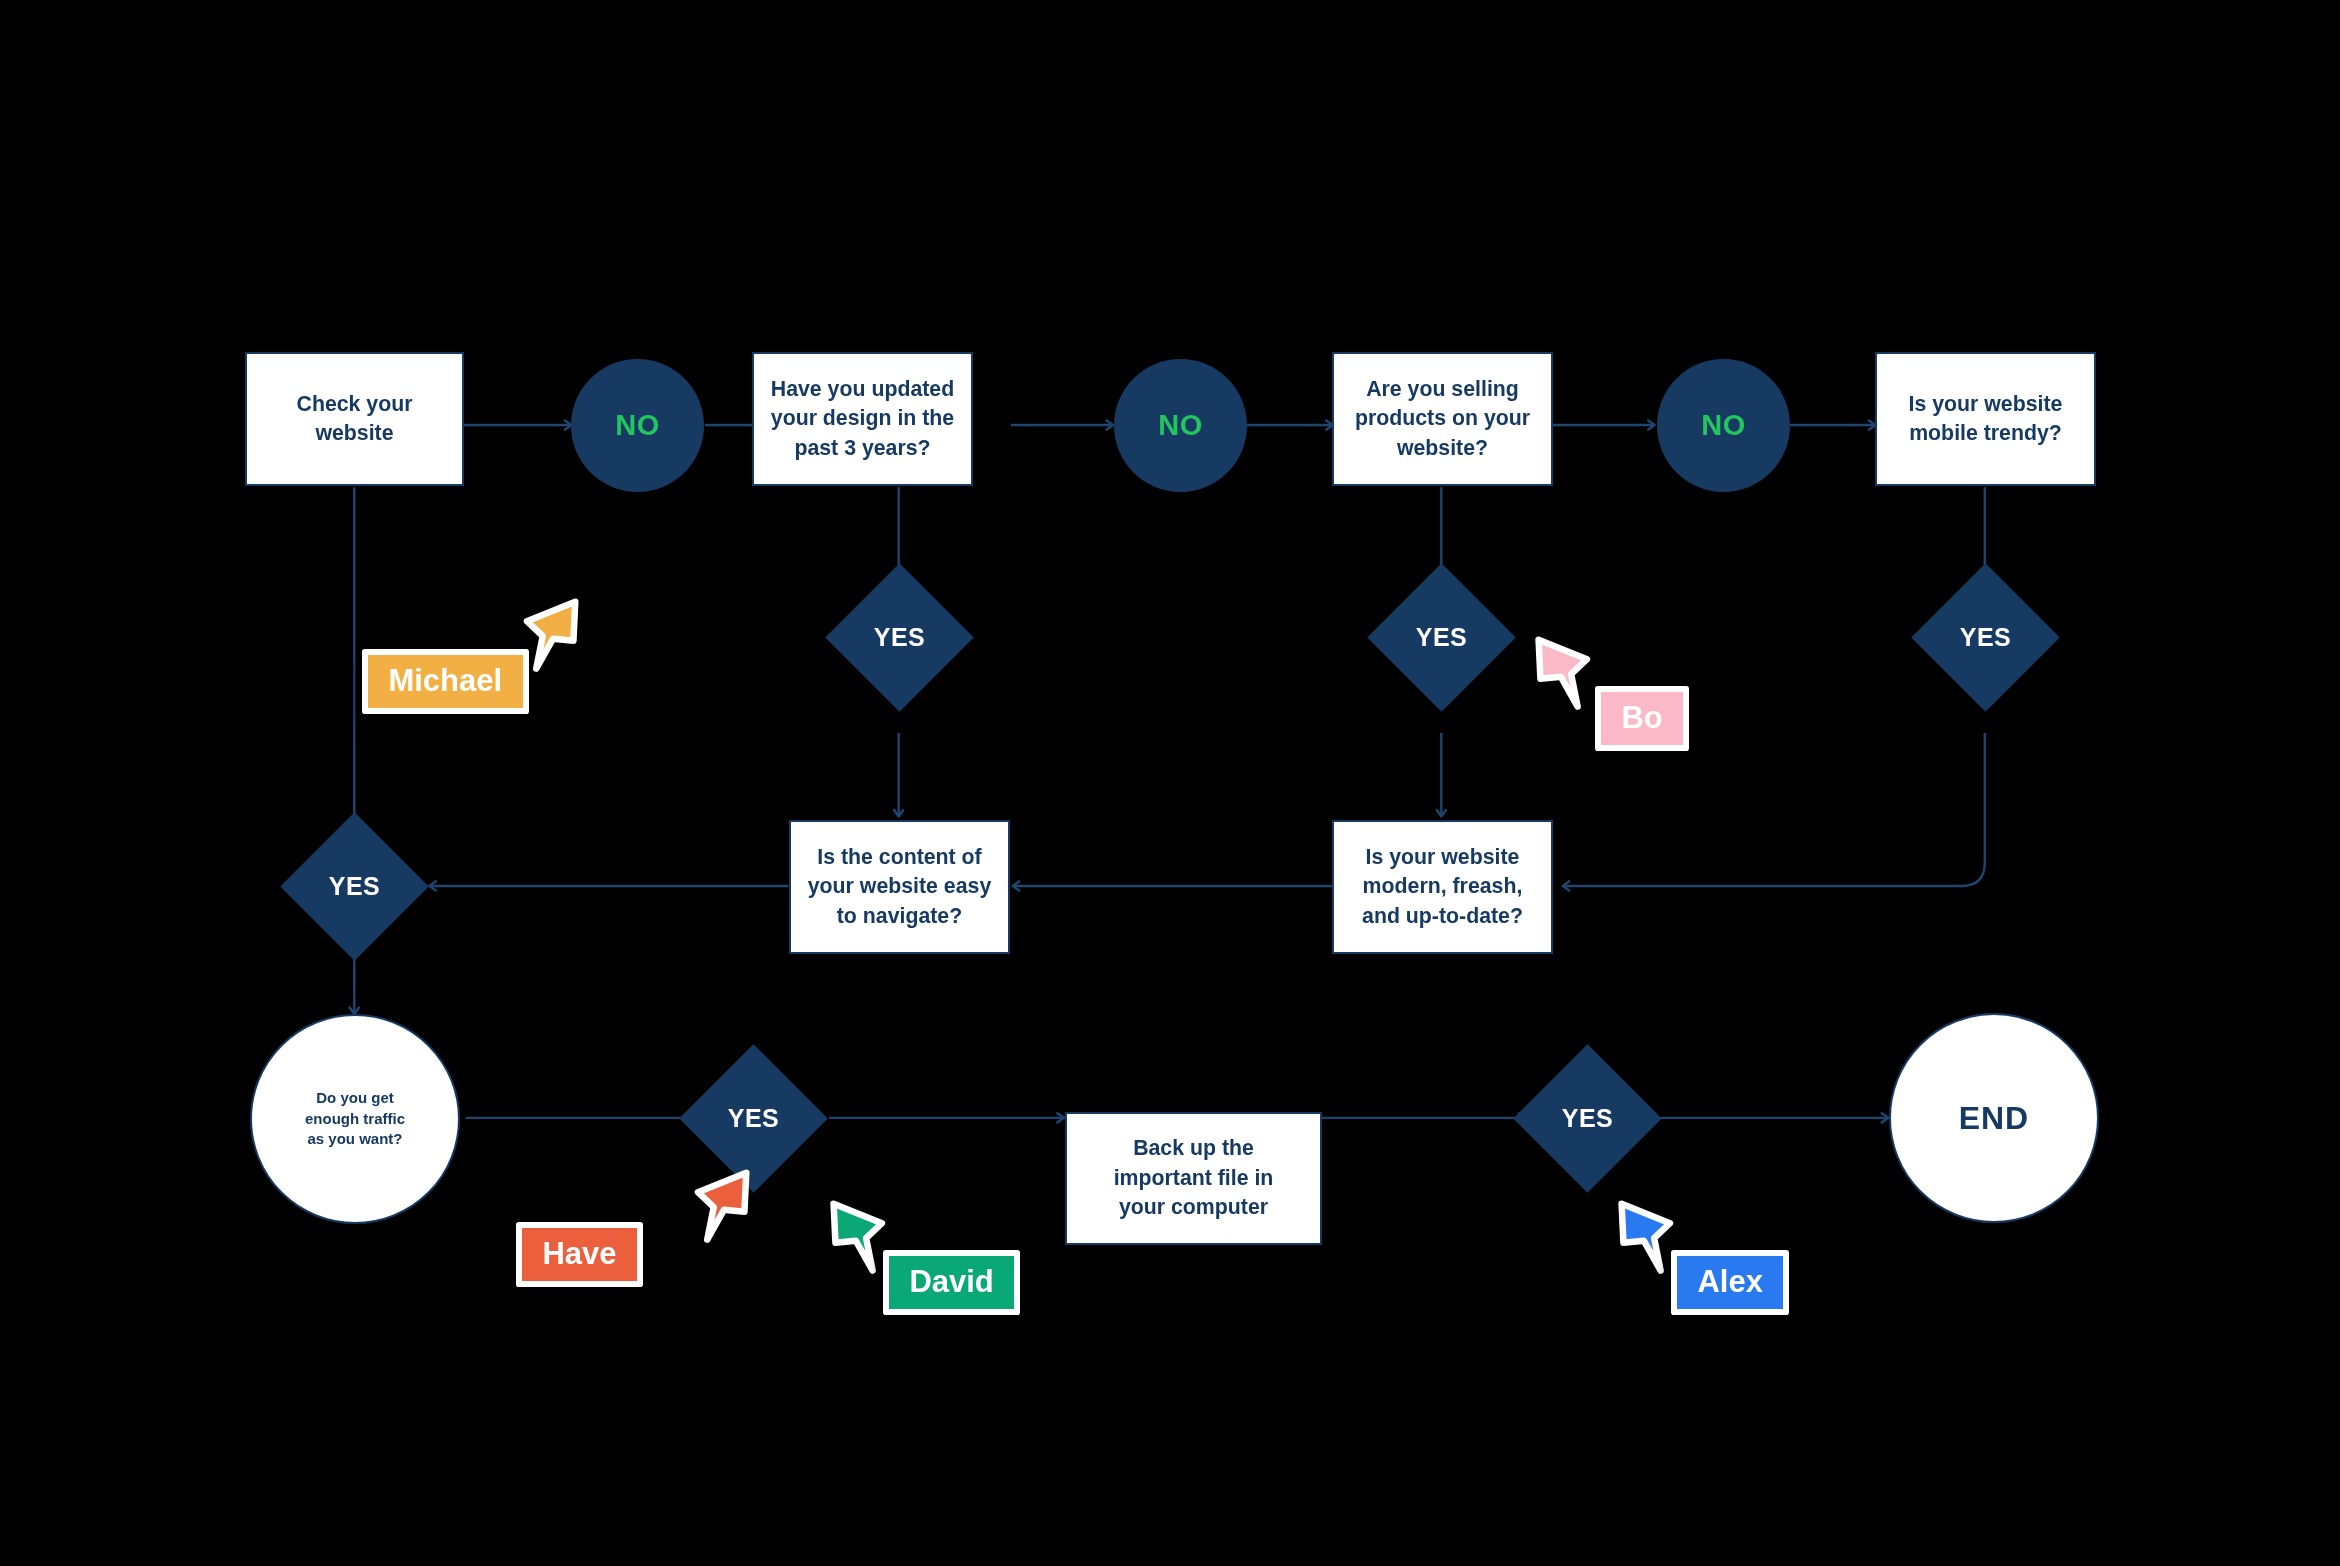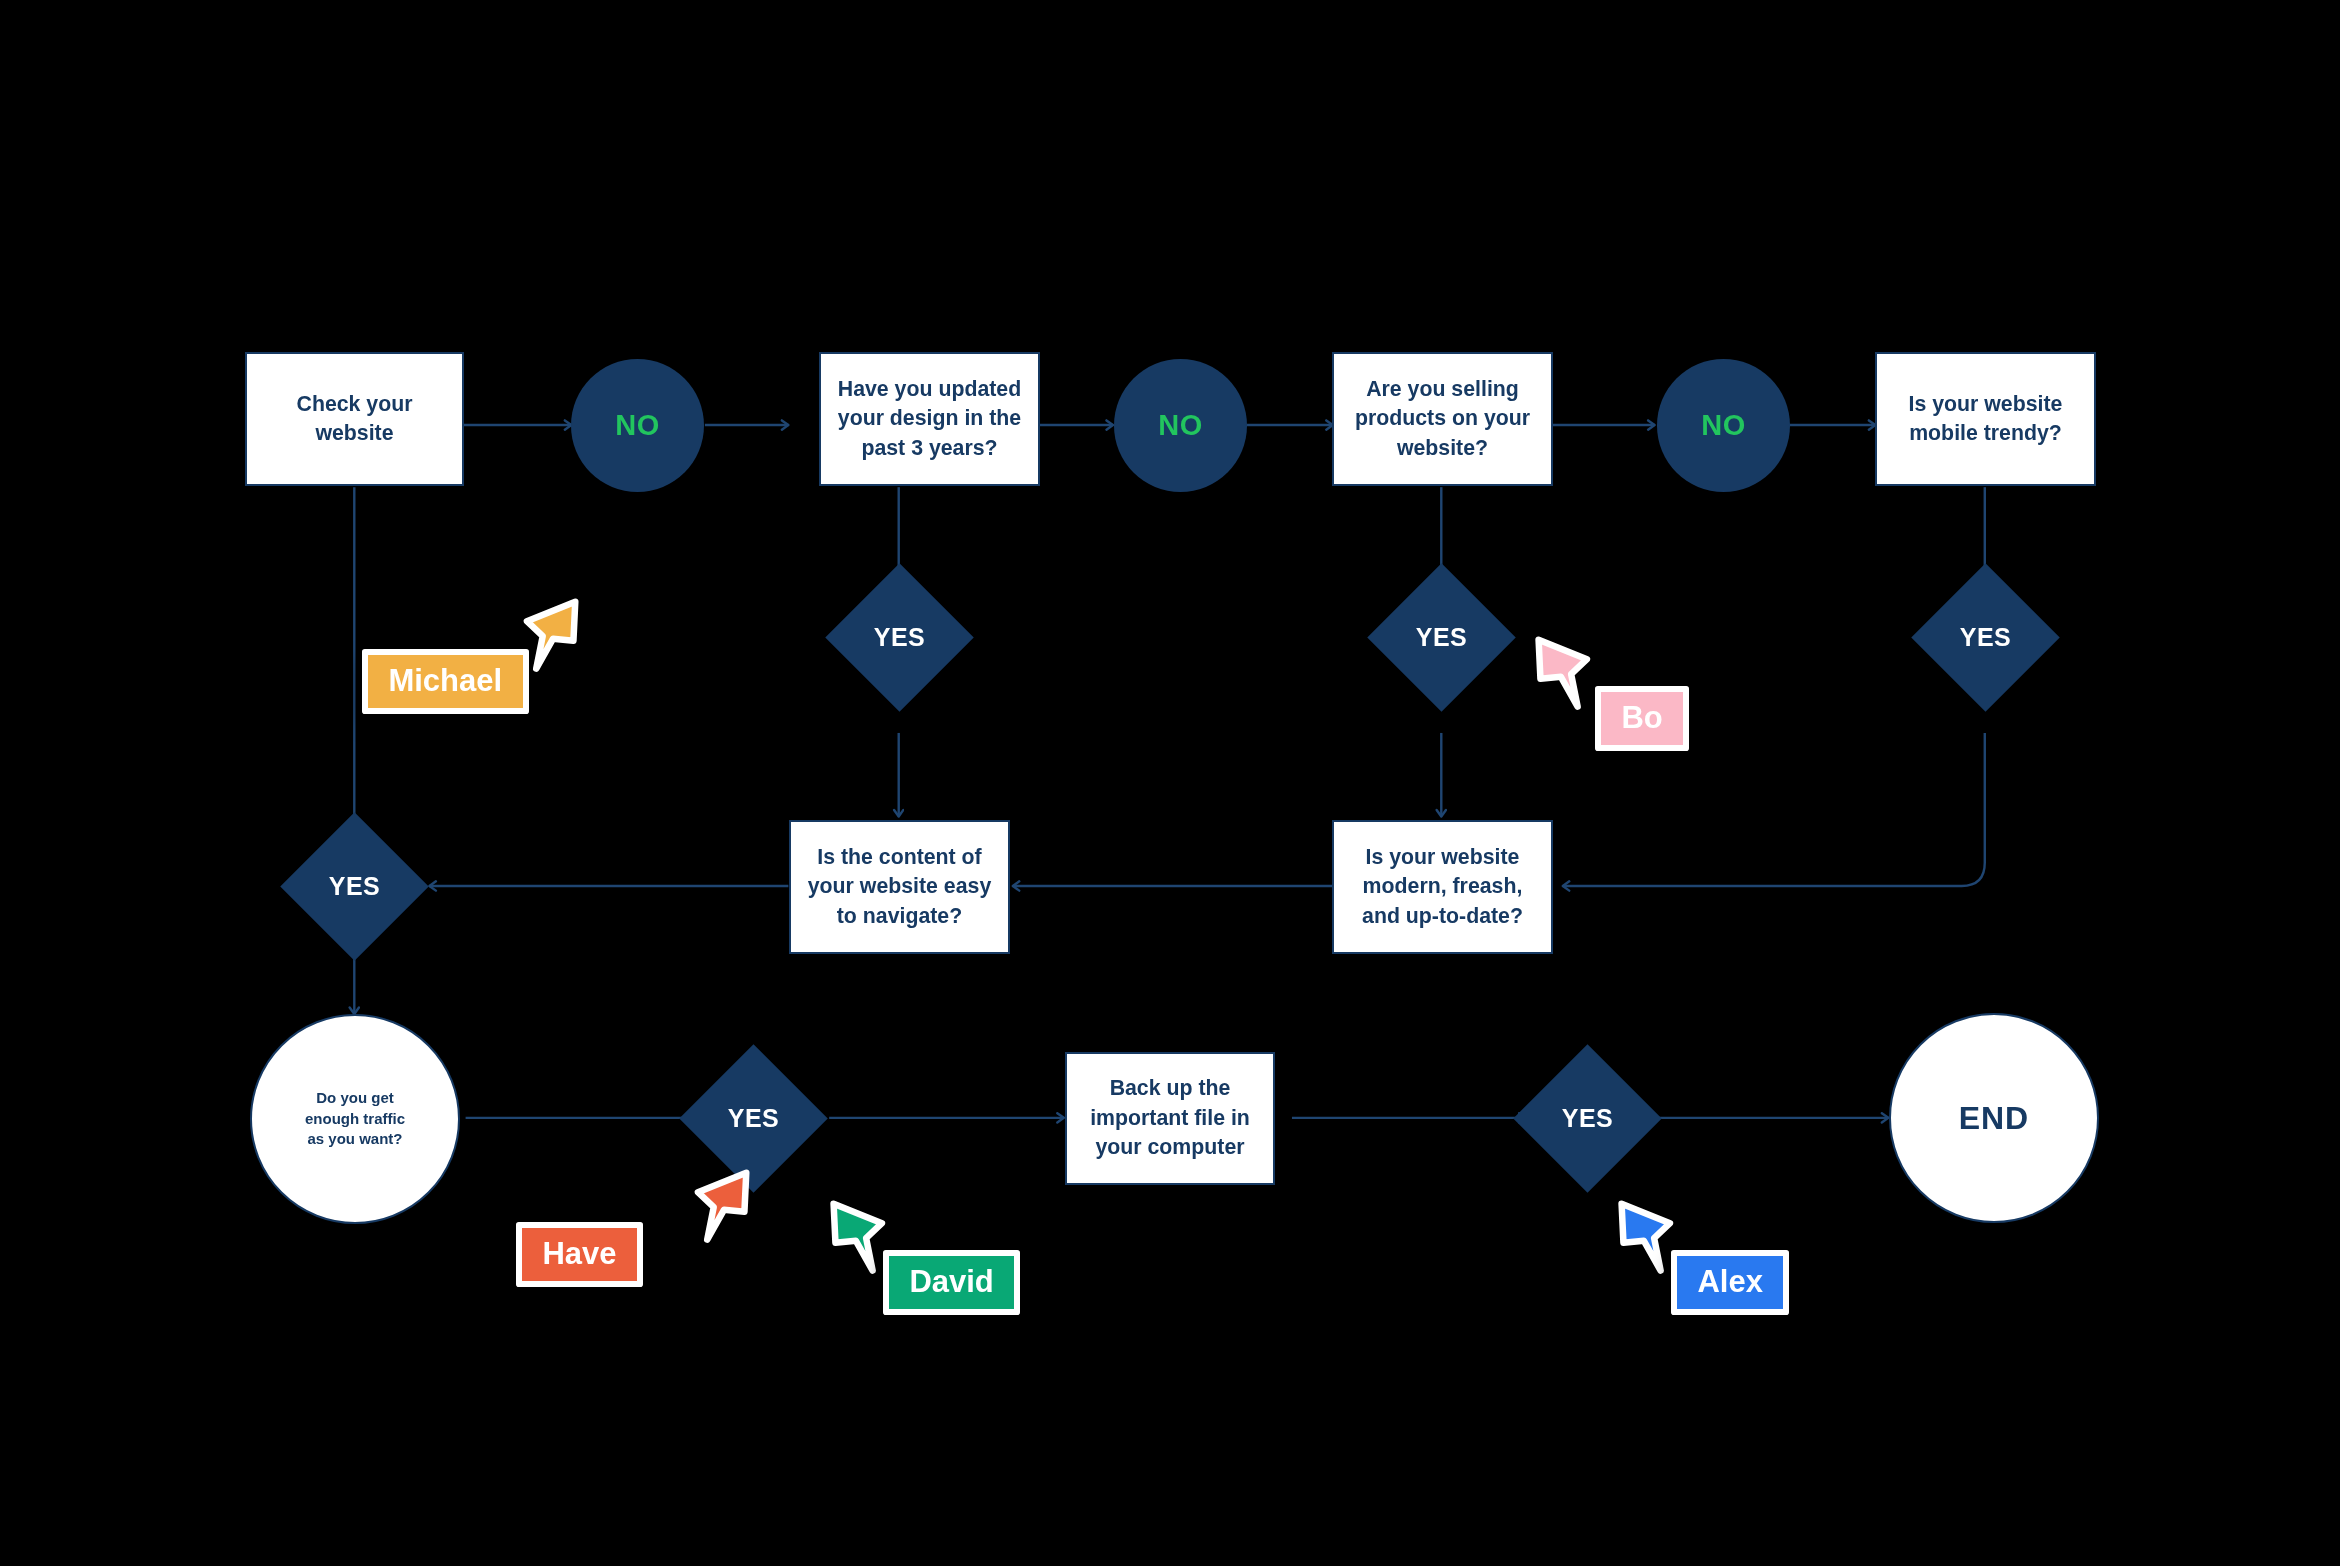--- a/index.html
+++ b/index.html
@@ -168,21 +168,21 @@
 
   <div class="node proc" style="left:245px; top:352px; width:219px; height:134px;">
     <span style="white-space:pre-line;">Check your
 website</span>
   </div>
 
   <div class="node circ-no" style="left:571px; top:359px; width:133px; height:133px;">
     <span>NO</span>
   </div>
 
-  <div class="node proc" style="left:819px; top:352px; width:221px; height:134px;">
+  <div class="node proc" style="left:752px; top:352px; width:221px; height:134px;">
     <span style="white-space:pre-line;">Have you updated
 your design in the
 past 3 years?</span>
   </div>
 
   <div class="node circ-no" style="left:1114px; top:359px; width:133px; height:133px;">
     <span>NO</span>
   </div>
 
   <div class="node proc" style="left:1332px; top:352px; width:221px; height:134px;">
@@ -236,21 +236,21 @@
     <span style="white-space:pre-line;">Do you get
 enough traffic
 as you want?</span>
   </div>
 
   <div class="diamond-wrap" style="left:701px; top:1066px; width:105px; height:105px;">
     <div class="diamond-shape"></div>
     <div class="diamond-label">YES</div>
   </div>
 
-  <div class="node proc" style="left:1065px; top:1052px; width:210px; height:133px;">
+  <div class="node proc" style="left:1065px; top:1112px; width:257px; height:133px;">
     <span style="white-space:pre-line;">Back up the
 important file in
 your computer</span>
   </div>
 
   <div class="diamond-wrap" style="left:1535px; top:1066px; width:105px; height:105px;">
     <div class="diamond-shape"></div>
     <div class="diamond-label">YES</div>
   </div>
 

